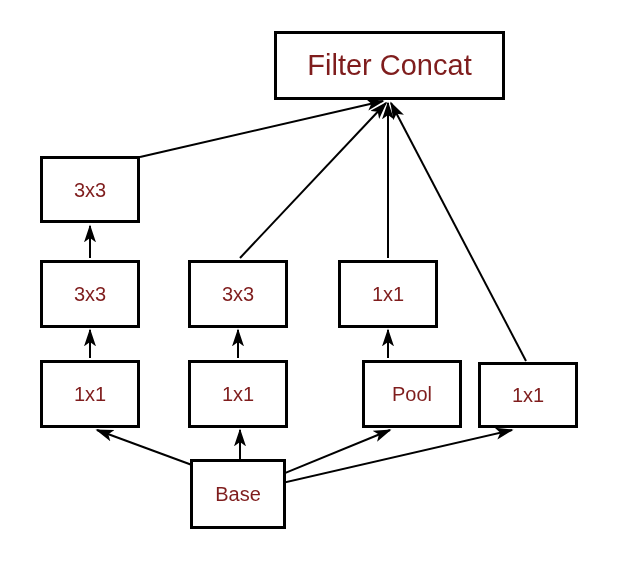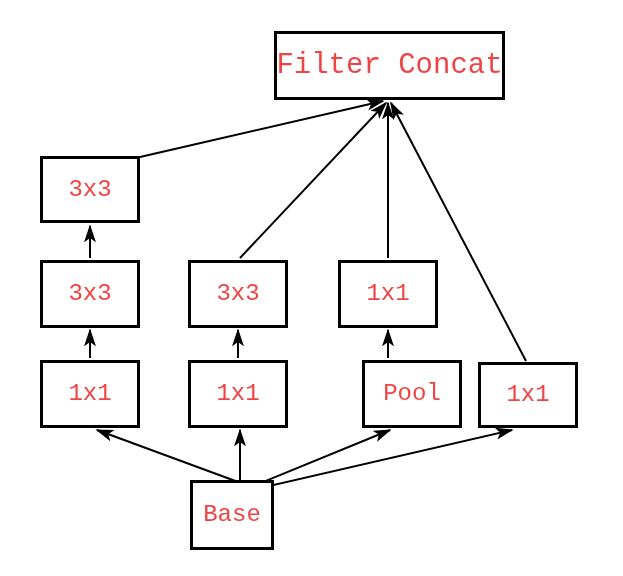--- a/index.html
+++ b/index.html
@@ -29,28 +29,28 @@
     position: absolute;
     box-sizing: border-box;
     border: 3px solid #000000;
     background: #ffffff;
     display: flex;
     align-items: center;
     justify-content: center;
     z-index: 5;
   }
   .node-label {
-    font-family: Liberation Mono, monospace;
-    color: #ef4444;
+    font-family: Liberation Sans, sans-serif;
+    color: #7f1d1d;
     line-height: 1;
     white-space: nowrap;
     user-select: none;
   }
   .lbl-lg { font-size: 29px; }
-  .lbl-md { font-size: 24px; }
+  .lbl-md { font-size: 20px; }
 </style>
 </head>
 <body>
 
 <div id="canvas">
 
   <svg id="diagram-svg" viewBox="0 0 623 576" xmlns="http://www.w3.org/2000/svg">
     <defs>
       <marker id="arrowhead" markerWidth="9" markerHeight="9" refX="8.2" refY="3.0" orient="auto" markerUnits="strokeWidth">
         <path d="M0,0 L9,3 L0,6 L2.2,3 z" fill="#000000"></path>
@@ -93,18 +93,18 @@
       </div>
       <div class="node-box" style="left: 338px; top: 260px; width: 100px; height: 68px; border-width: 3px; border-color: rgb(0, 0, 0); background: rgb(255, 255, 255);">
         <span class="node-label lbl-md">1x1</span>
       </div>
       <div class="node-box" style="left: 338px; top: 360px; width: 100px; height: 68px; border-width: 3px; border-color: rgb(0, 0, 0); background: rgb(255, 255, 255); margin-left: 24px;">
         <span class="node-label lbl-md">Pool</span>
       </div>
       <div class="node-box" style="left: 478px; top: 362px; width: 100px; height: 66px; border-width: 3px; border-color: rgb(0, 0, 0); background: rgb(255, 255, 255);">
         <span class="node-label lbl-md">1x1</span>
       </div>
-      <div class="node-box" style="left: 190px; top: 480px; width: 84px; height: 70px; border-width: 3px; border-color: rgb(0, 0, 0); background: rgb(255, 255, 255);">
+      <div class="node-box" style="left: 190px; top: 459px; width: 96px; height: 70px; border-width: 3px; border-color: rgb(0, 0, 0); background: rgb(255, 255, 255);">
         <span class="node-label lbl-md">Base</span>
       </div>
     </div>
 
 </div>
 
 </body></html>

